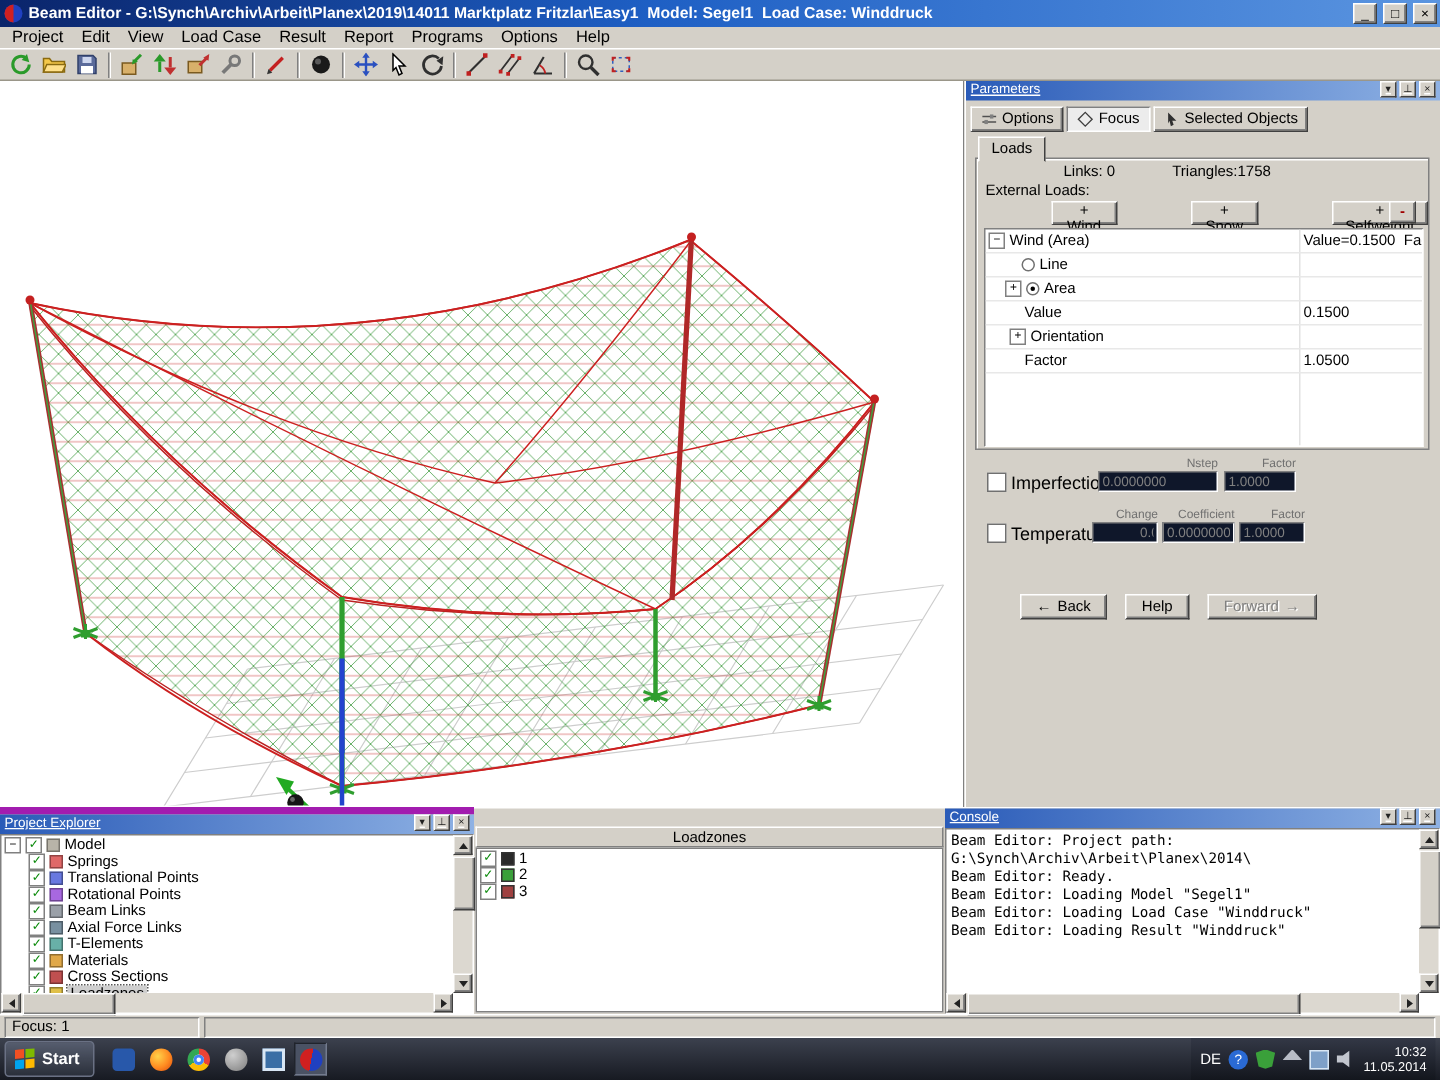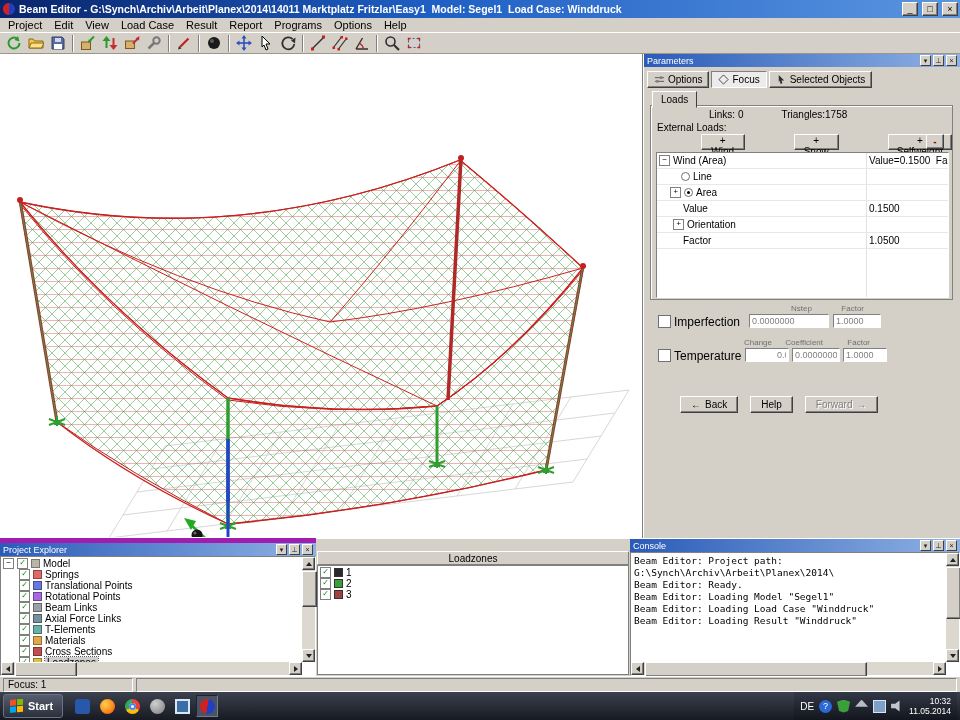--- a/index.html
+++ b/index.html
@@ -18,21 +18,21 @@
   .menu-item{padding:0 6px;height:13px;line-height:13px;}
   
   .toolbar{position:absolute;left:0;top:32px;width:960px;height:22px;border-top:1px solid #fff;border-bottom:1px solid #9a9689;
     display:flex;align-items:center;padding:0 3px;box-sizing:border-box;}
   .tbtn{width:22px;height:20px;background:transparent;border:1px solid transparent;display:flex;align-items:center;justify-content:center;padding:0;}
   .tbtn svg{width:16px;height:16px;}
   .tsep{width:0;height:17px;border-left:1px solid #808080;border-right:1px solid #fff;margin:0 3px;}
   
   .viewport{position:absolute;left:0;top:54px;width:643px;height:484px;background:#fff;border-right:1px solid #808080;box-sizing:border-box;}
   
-  .phead{height:13px;background:linear-gradient(90deg,#2a5bb8,#8fb2e4);color:#fff;font-size:9px;display:flex;align-items:center;padding:0 3px;gap:2px;}
+  .phead{height:13px;background:linear-gradient(90deg,#2a5bb8,#8fb2e4);color:#fff;font-size:9px;display:flex;align-items:flex-start;padding:0 3px;gap:2px;text-decoration:underline;}
   .phead .ptitle{flex:1;white-space:nowrap;overflow:hidden;}
   .dockbtn{width:11px;height:11px;background:#d4d0c8;border:1px solid;border-color:#fff #404040 #404040 #fff;
     font-size:7px;line-height:9px;text-align:center;color:#222;padding:0;}
   
   .params{position:absolute;left:643px;top:54px;width:317px;height:484px;background:#D4D0C8;border-left:1px solid #fff;box-sizing:border-box;}
   .ptabs{position:absolute;left:3px;top:17px;display:flex;gap:2px;}
   .ptab{height:17px;display:flex;align-items:center;gap:3px;padding:0 6px;font-size:10px;}
   .ptab svg{width:11px;height:11px;}
   .ptab.active{border-color:#808080 #fff #fff #808080;background:#ececec;box-shadow:none;}
   .loadstab{position:absolute;left:8px;top:37px;height:15px;padding:0 8px;font-size:10px;line-height:15px;
@@ -48,22 +48,22 @@
   .grow{position:relative;height:15px;display:flex;align-items:center;gap:3px;font-size:10px;border-bottom:1px solid #e8e8e8;}
   .gval{position:absolute;left:212px;white-space:pre;font-size:10px;}
   .exp{width:9px;height:9px;background:#fff;border:1px solid #808080;font-size:8px;line-height:7px;text-align:center;flex:none;}
   .radio{width:9px;height:9px;border:1px solid #707070;border-radius:50%;background:#fff;flex:none;box-sizing:border-box;}
   .radio.on{padding:2px;}
   .radio.on::after{content:"";display:block;width:3px;height:3px;border-radius:50%;background:#000;}
   .chkblock{position:absolute;left:0;width:317px;height:32px;}
   .chk{position:absolute;width:11px;height:11px;background:#fff;border:1px solid #707070;font-size:9px;line-height:10px;text-align:center;}
   .chklabel{position:absolute;font-size:12px;}
   .minilab{position:absolute;top:0;font-size:8px;color:#707070;text-align:right;}
-  .dfield{position:absolute;top:10px;height:14px;background:#ffffff;border:1px solid;border-color:#808080 #fff #fff #808080;
-    color:#808080;font-size:9px;font-family:"Liberation Sans",sans-serif;padding:0 2px;box-sizing:border-box;margin-left:17px;}
+  .dfield{position:absolute;top:10px;height:14px;background:#0f172a;border:1px solid;border-color:#808080 #fff #fff #808080;
+    color:#808080;font-size:9px;font-family:"Liberation Sans",sans-serif;padding:0 2px;box-sizing:border-box;}
   .navbtns{position:absolute;left:36px;top:342px;display:flex;gap:12px;}
   .navbtn{height:17px;padding:0 10px;font-size:10px;display:flex;align-items:center;gap:4px;}
   .navbtn.disabled{color:#808080;text-shadow:1px 1px 0 #fff;}
   
   .explorer{position:absolute;left:0;top:538px;width:316px;height:138px;border-top:5px solid #a21caf;box-sizing:border-box;}
   .pbody{position:absolute;left:0;right:0;top:13px;bottom:0;background:#fff;border:1px solid;border-color:#808080 #fff #fff #808080;box-sizing:border-box;}
   .tree{position:absolute;left:0;top:0;right:13px;bottom:13px;overflow:hidden;padding:1px 0 0 2px;}
   .trow{height:11px;display:flex;align-items:center;gap:3px;font-size:10px;white-space:nowrap;}
   .trow.child{padding-left:16px;}
   .trow .sel{background:#cfcfcf;outline:1px dotted #555;padding:0 2px;}
@@ -123,21 +123,21 @@
 </head>
 <body>
 
 <div id="root">
 
   <div class="titlebar">
     <svg class="appicon" viewBox="0 0 14 14">
       <circle cx="7" cy="7" r="6" fill="#2040c0"></circle>
         <path d="M7 1a6 6 0 0 0 0 12z" fill="#d02020"></path>
     </svg>
-    <span class="title">Beam Editor - G:\Synch\Archiv\Arbeit\Planex\2014\14011 Marktplatz Fritzlar\Easy1  Model: Segel1  Load Case: Winddruck</span>
+    <span class="title">Beam Editor - G:\Synch\Archiv\Arbeit\Planex\2019\14011 Marktplatz Fritzlar\Easy1  Model: Segel1  Load Case: Winddruck</span>
     <button class="winbtn out">_</button>
     <button class="winbtn out">□</button>
     <button class="winbtn out">×</button>
   </div>
 
   <div class="menubar">
     <span class="menu-item">Project</span>
     <span class="menu-item">Edit</span>
     <span class="menu-item">View</span>
     <span class="menu-item">Load Case</span>

